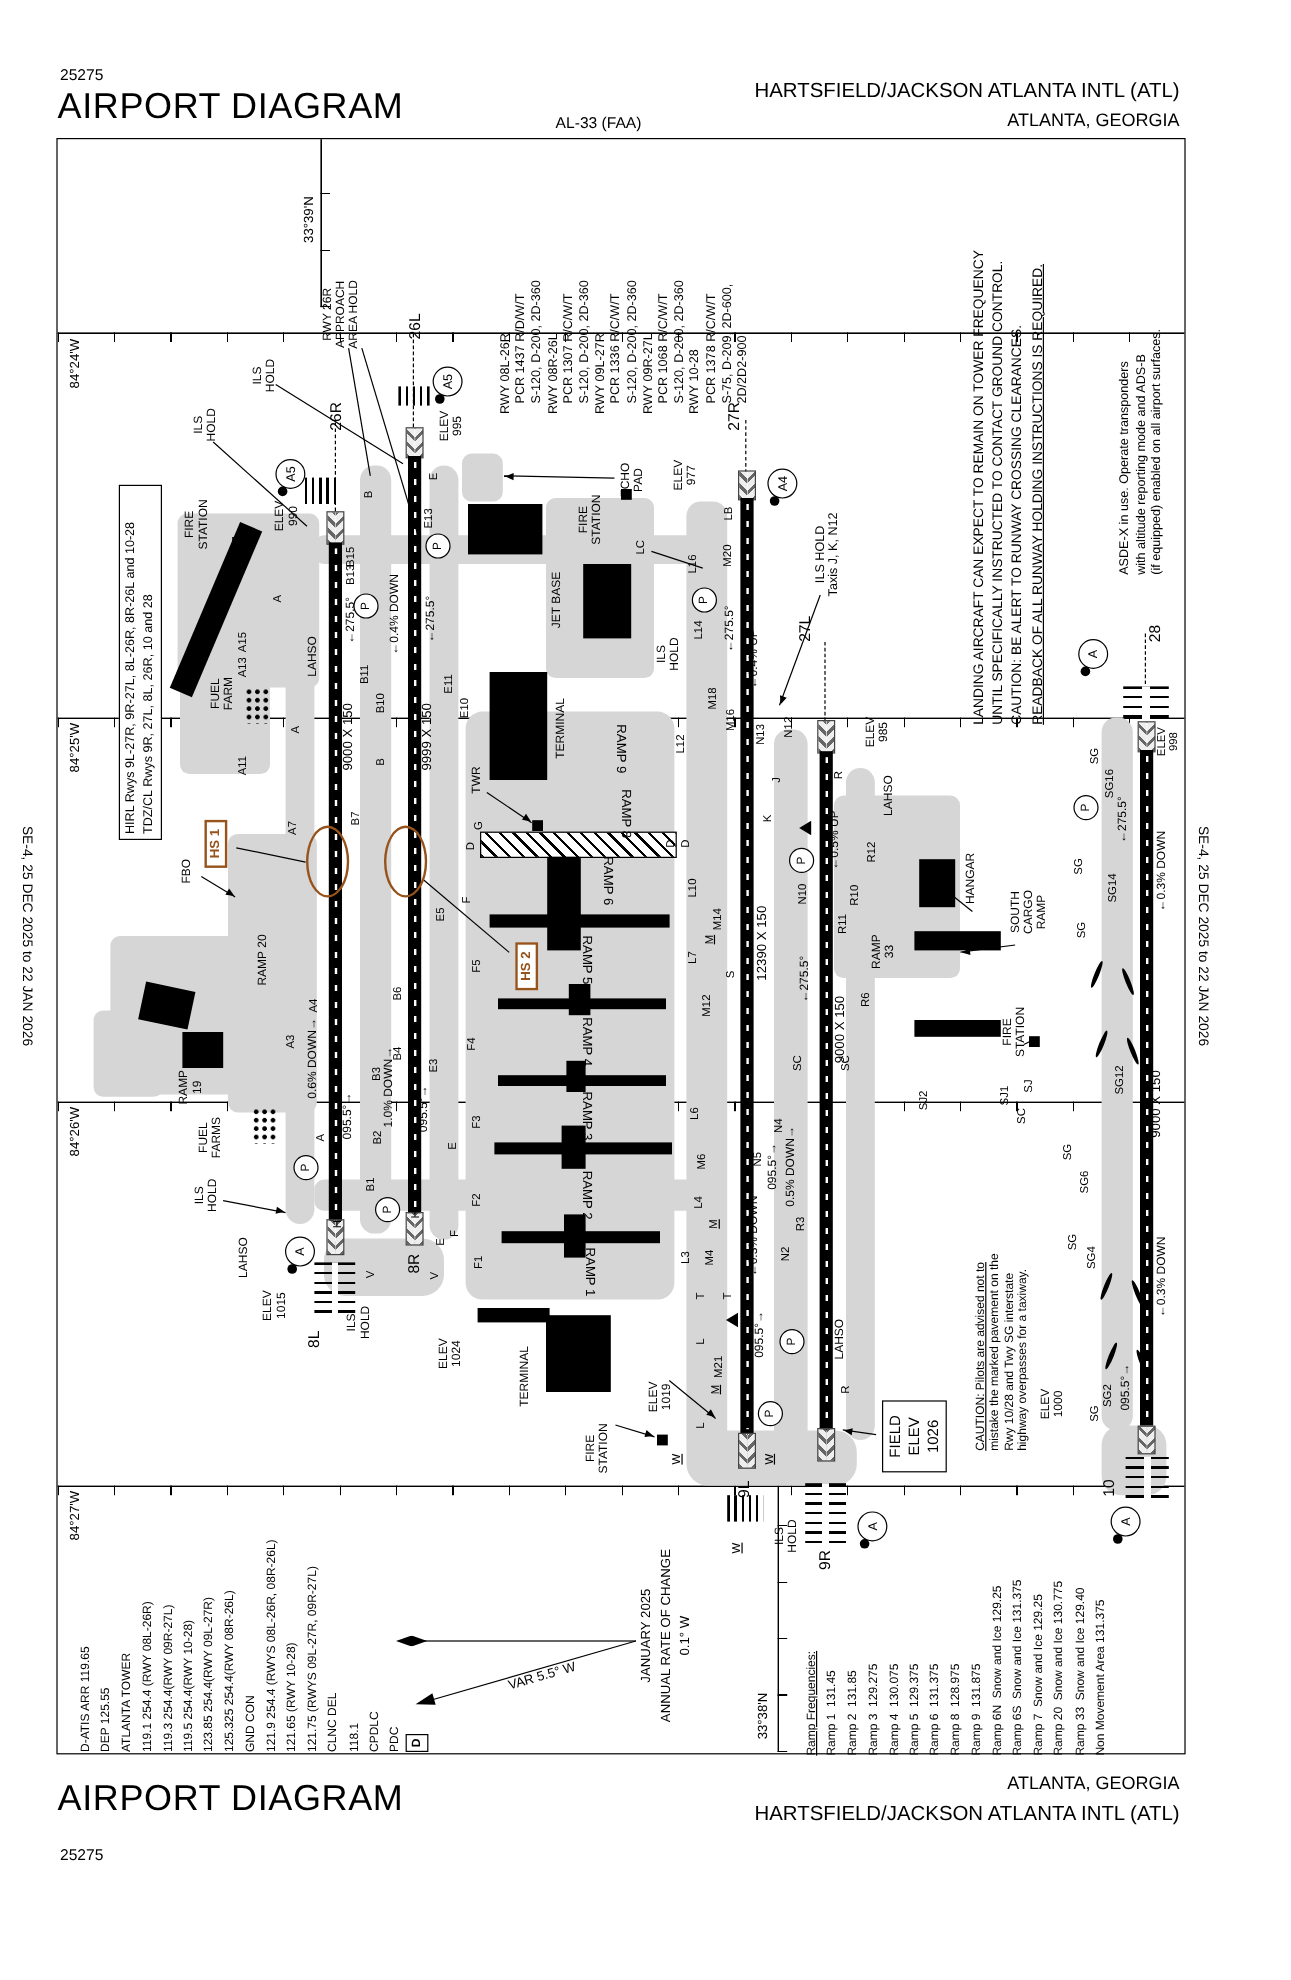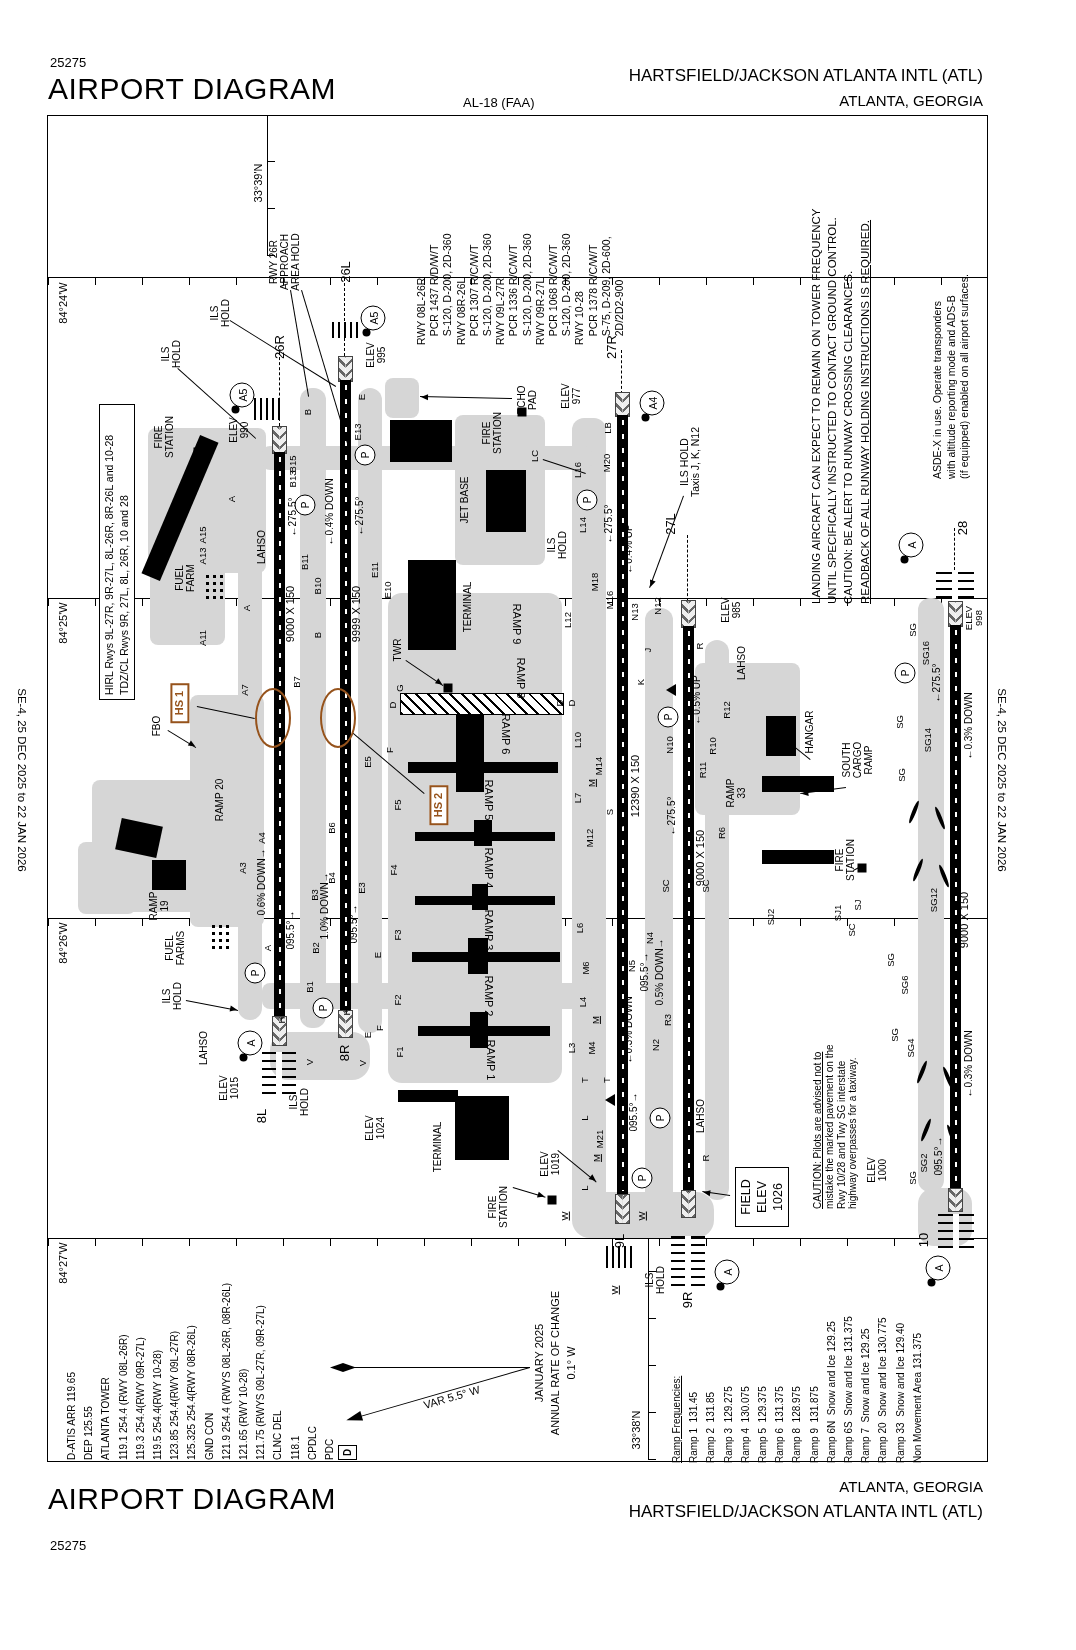--- a/index.html
+++ b/index.html
@@ -66,21 +66,21 @@
   .narrow{position:absolute;height:1.4px;background:#000;transform-origin:0 0;z-index:6}
   .diamond{position:absolute;width:26px;height:9px;background:#000;z-index:6;
     clip-path:polygon(0 50%,50% 0,100% 50%,50% 100%)}
   .barb{position:absolute;width:0;height:0;border-top:5px solid transparent;border-bottom:5px solid transparent;border-right:16px solid #000;z-index:6}
 </style>
 </head>
 <body>
 
 <div class="abs h-small" style="left:50px;top:55px">25275</div>
 <div class="abs h-big" style="left:48px;top:72px">AIRPORT DIAGRAM</div>
-<div class="abs h-small" style="left:463px;top:95px">AL-18 (FAA)</div>
+<div class="abs h-small" style="left:463px;top:95px">AL-33 (FAA)</div>
 <div class="abs h-name" style="right:93px;top:66px">HARTSFIELD/JACKSON ATLANTA INTL (ATL)</div>
 <div class="abs h-city" style="right:93px;top:92px">ATLANTA, GEORGIA</div>
 
 <div class="sidetext" style="left:22px;top:780px">SE-4, 25 DEC 2025 to 22 JAN 2026</div>
 <div class="sidetext" style="left:1002px;top:780px">SE-4, 25 DEC 2025 to 22 JAN 2026</div>
 
 <div class="abs" id="frame"></div>
 
 <div class="lonline" style="top:277px"></div>
 <div class="lonline" style="top:598px"></div>

